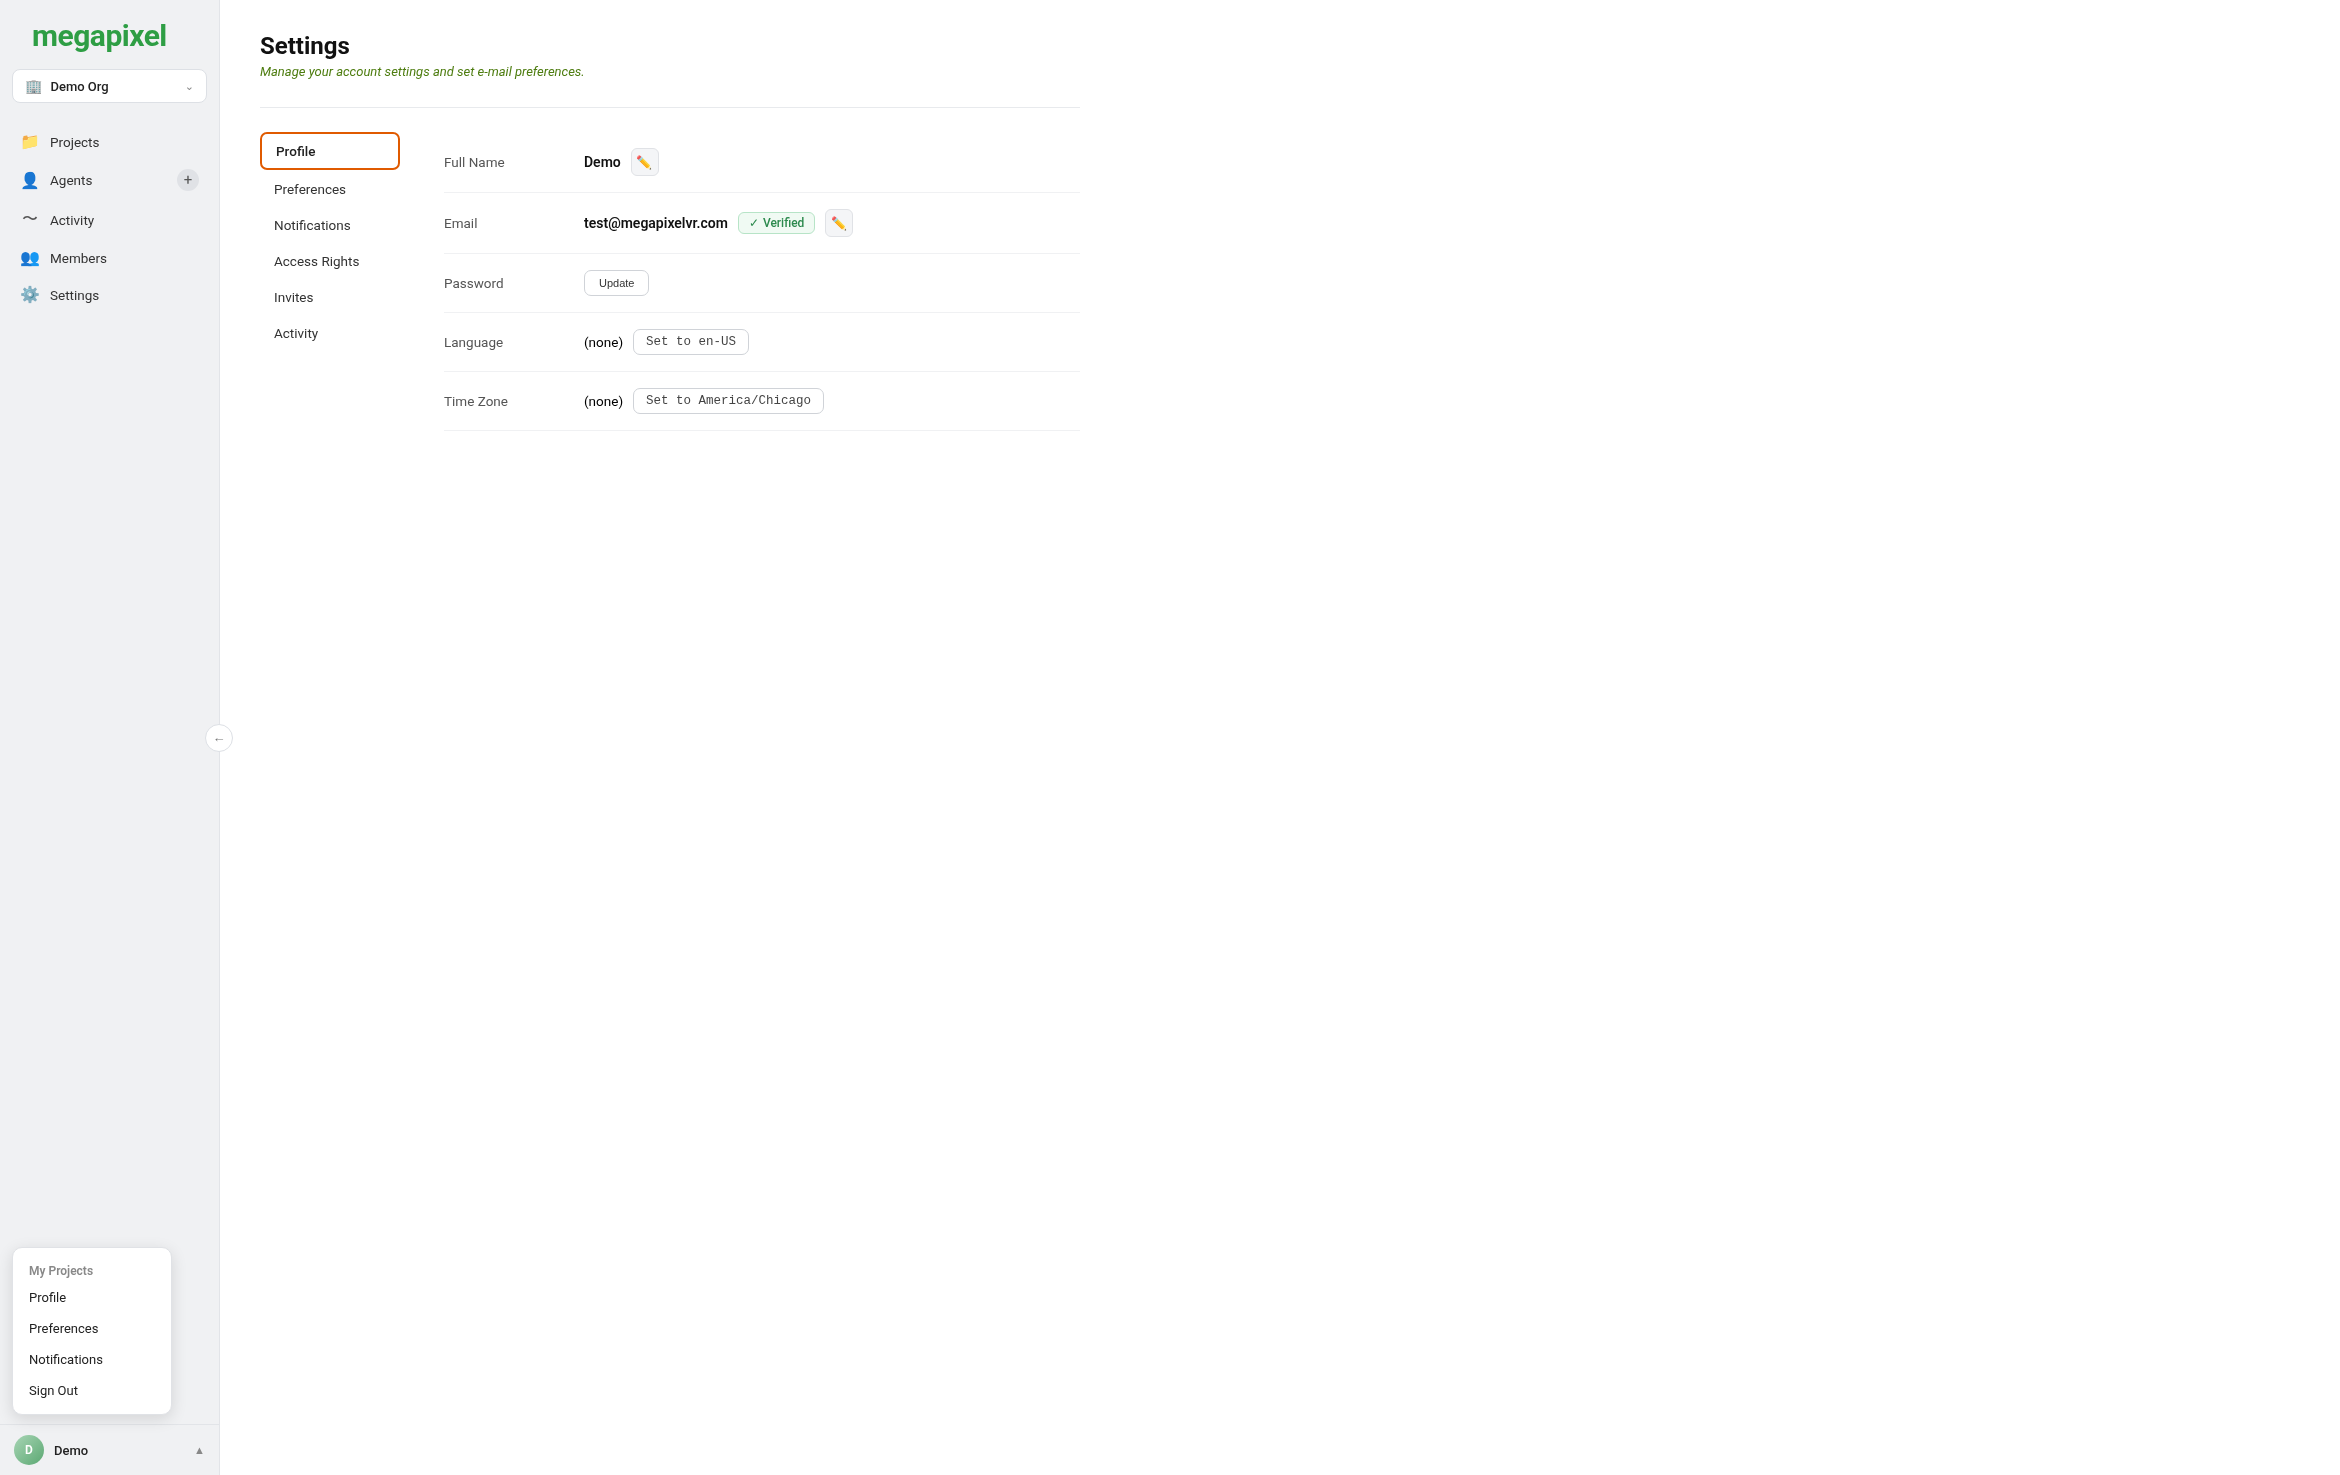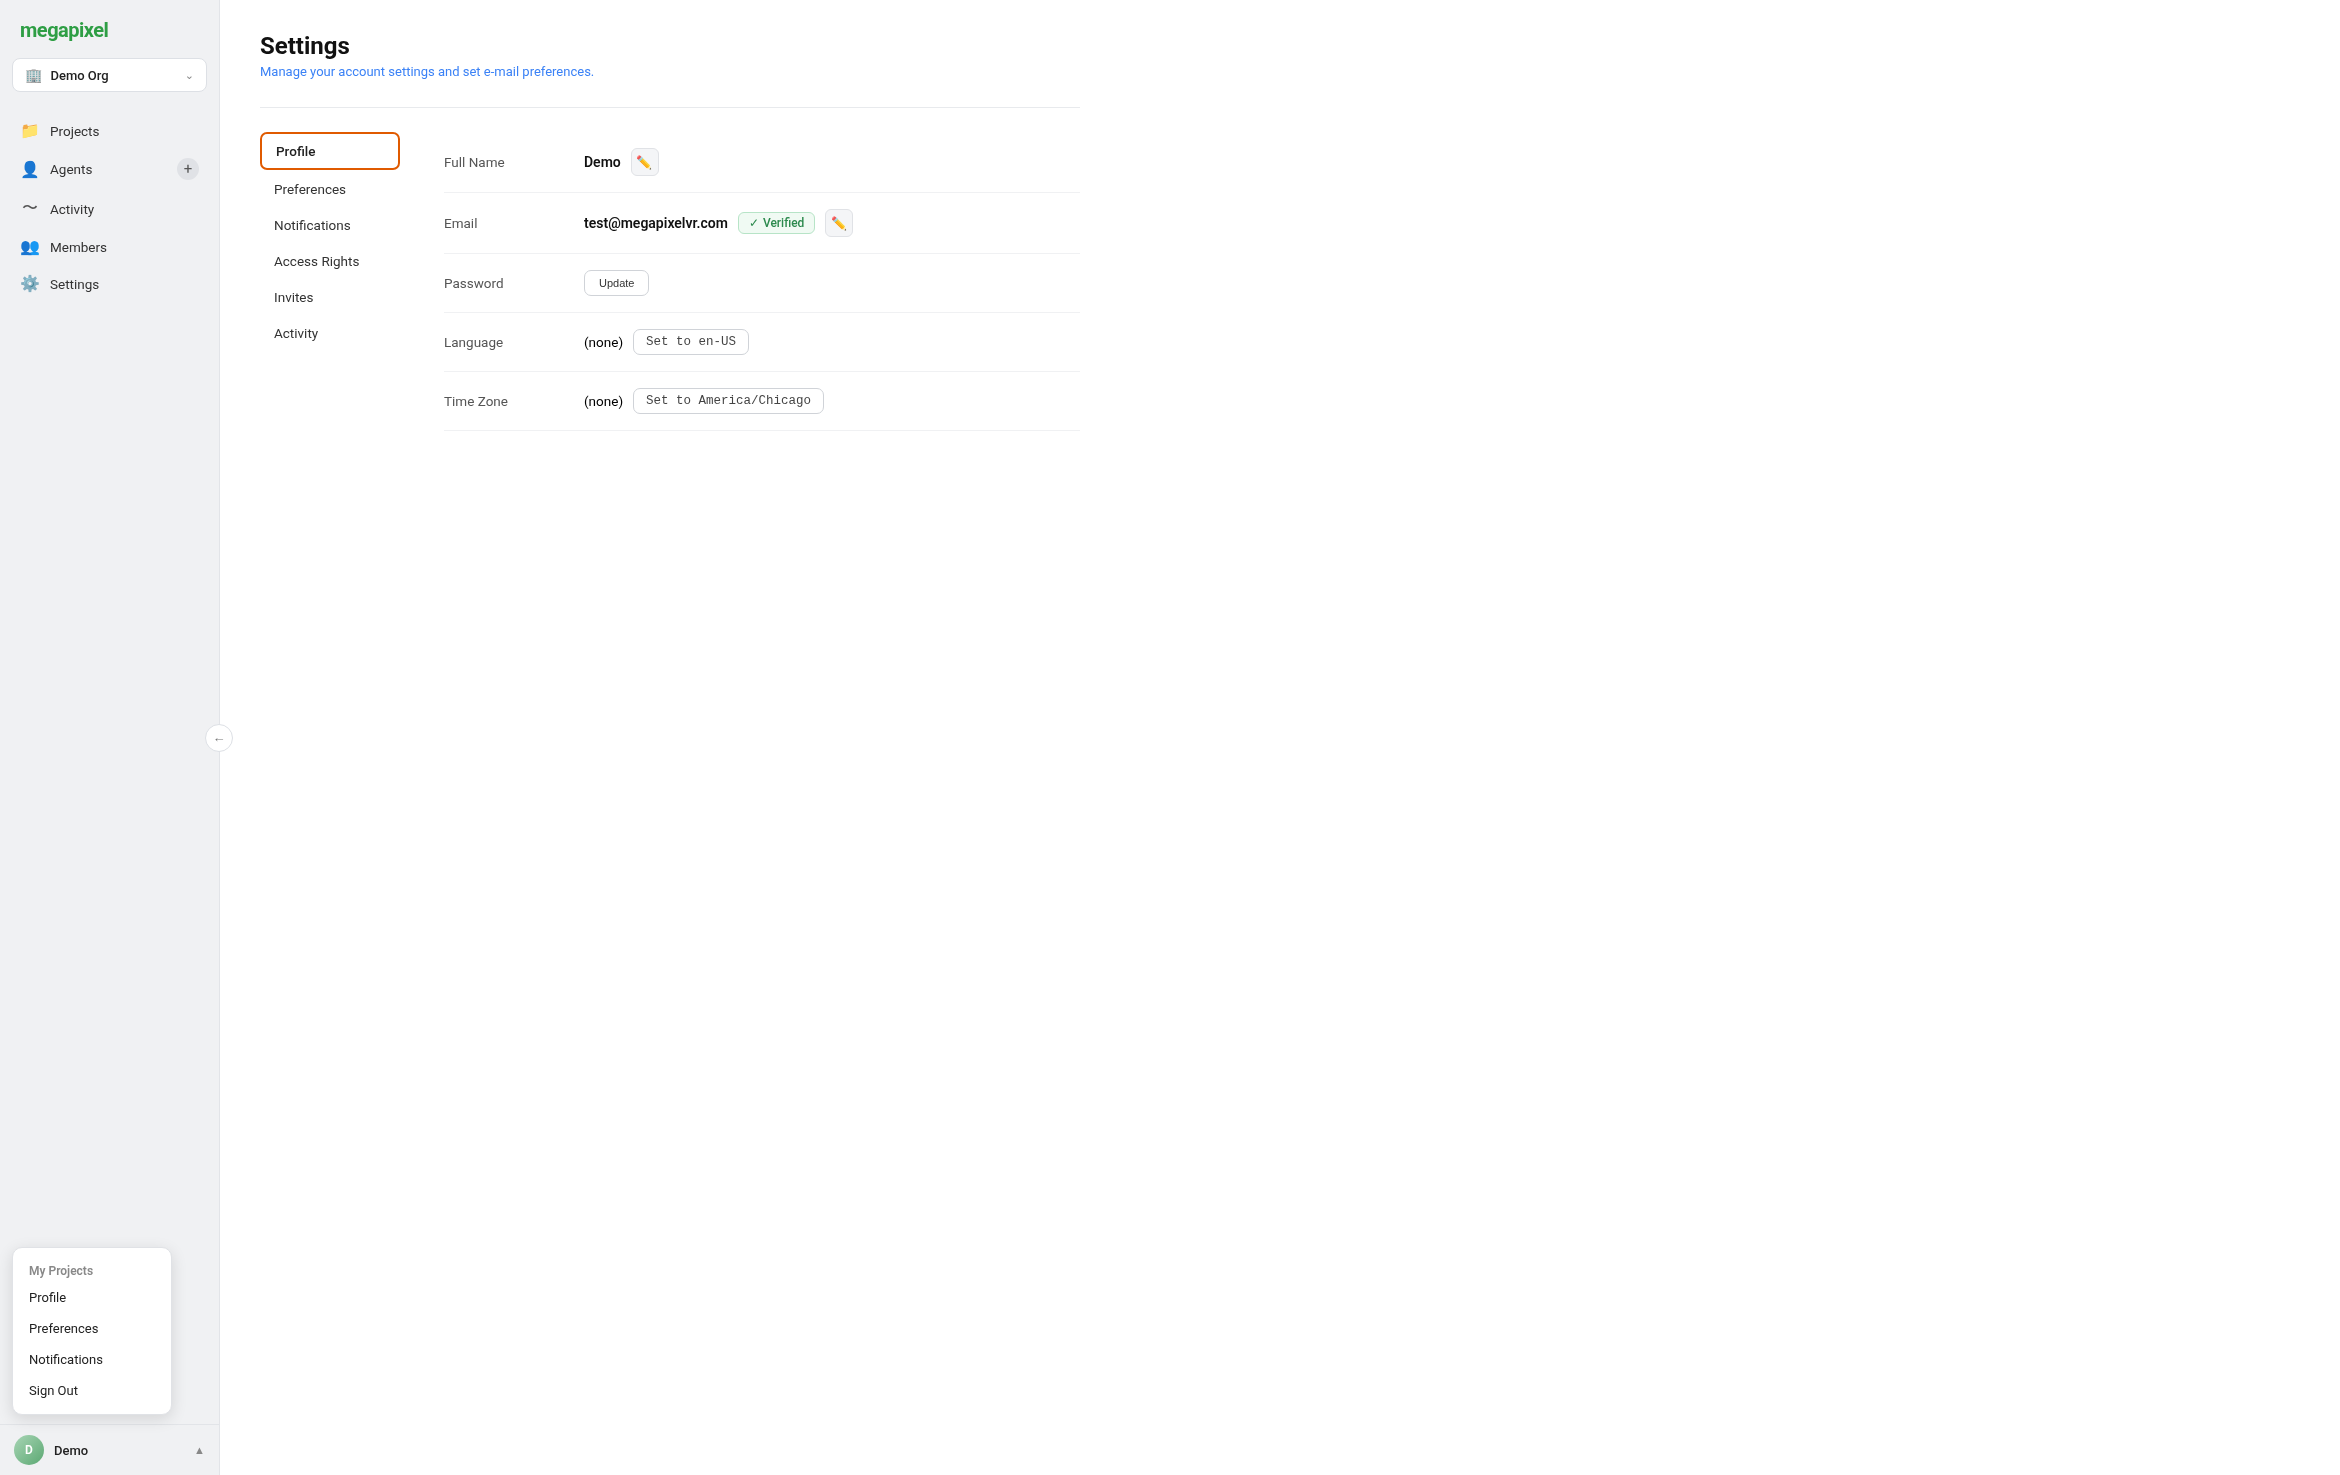--- a/index.html
+++ b/index.html
@@ -17,22 +17,22 @@
       min-width: 220px;
       background: #f0f1f3;
       display: flex;
       flex-direction: column;
       height: 100vh;
       border-right: 1px solid #e2e4e8;
       position: relative;
     }
 
     .logo {
-      padding: 18px 20px 16px;
-      font-size: 20px;
+      padding: 18px 32px 16px;
+      font-size: 30px;
       font-weight: 700;
       color: #2e9e44;
       letter-spacing: -0.5px;
     }
 
     .org-selector {
       margin: 0 12px 16px;
       background: #fff;
       border: 1px solid #dde0e5;
       border-radius: 8px;
@@ -173,22 +173,23 @@
     }
 
     .page-title {
       font-size: 24px;
       font-weight: 700;
       color: #111;
       margin-bottom: 4px;
     }
     .page-subtitle {
       font-size: 13px;
-      color: #3b82f6;
+      color: #4d7c0f;
       margin-bottom: 28px;
+      font-style: italic;
     }
 
     .divider {
       border: none;
       border-top: 1px solid #e8eaed;
       margin-bottom: 24px;
     }
 
     
     .settings-layout {

